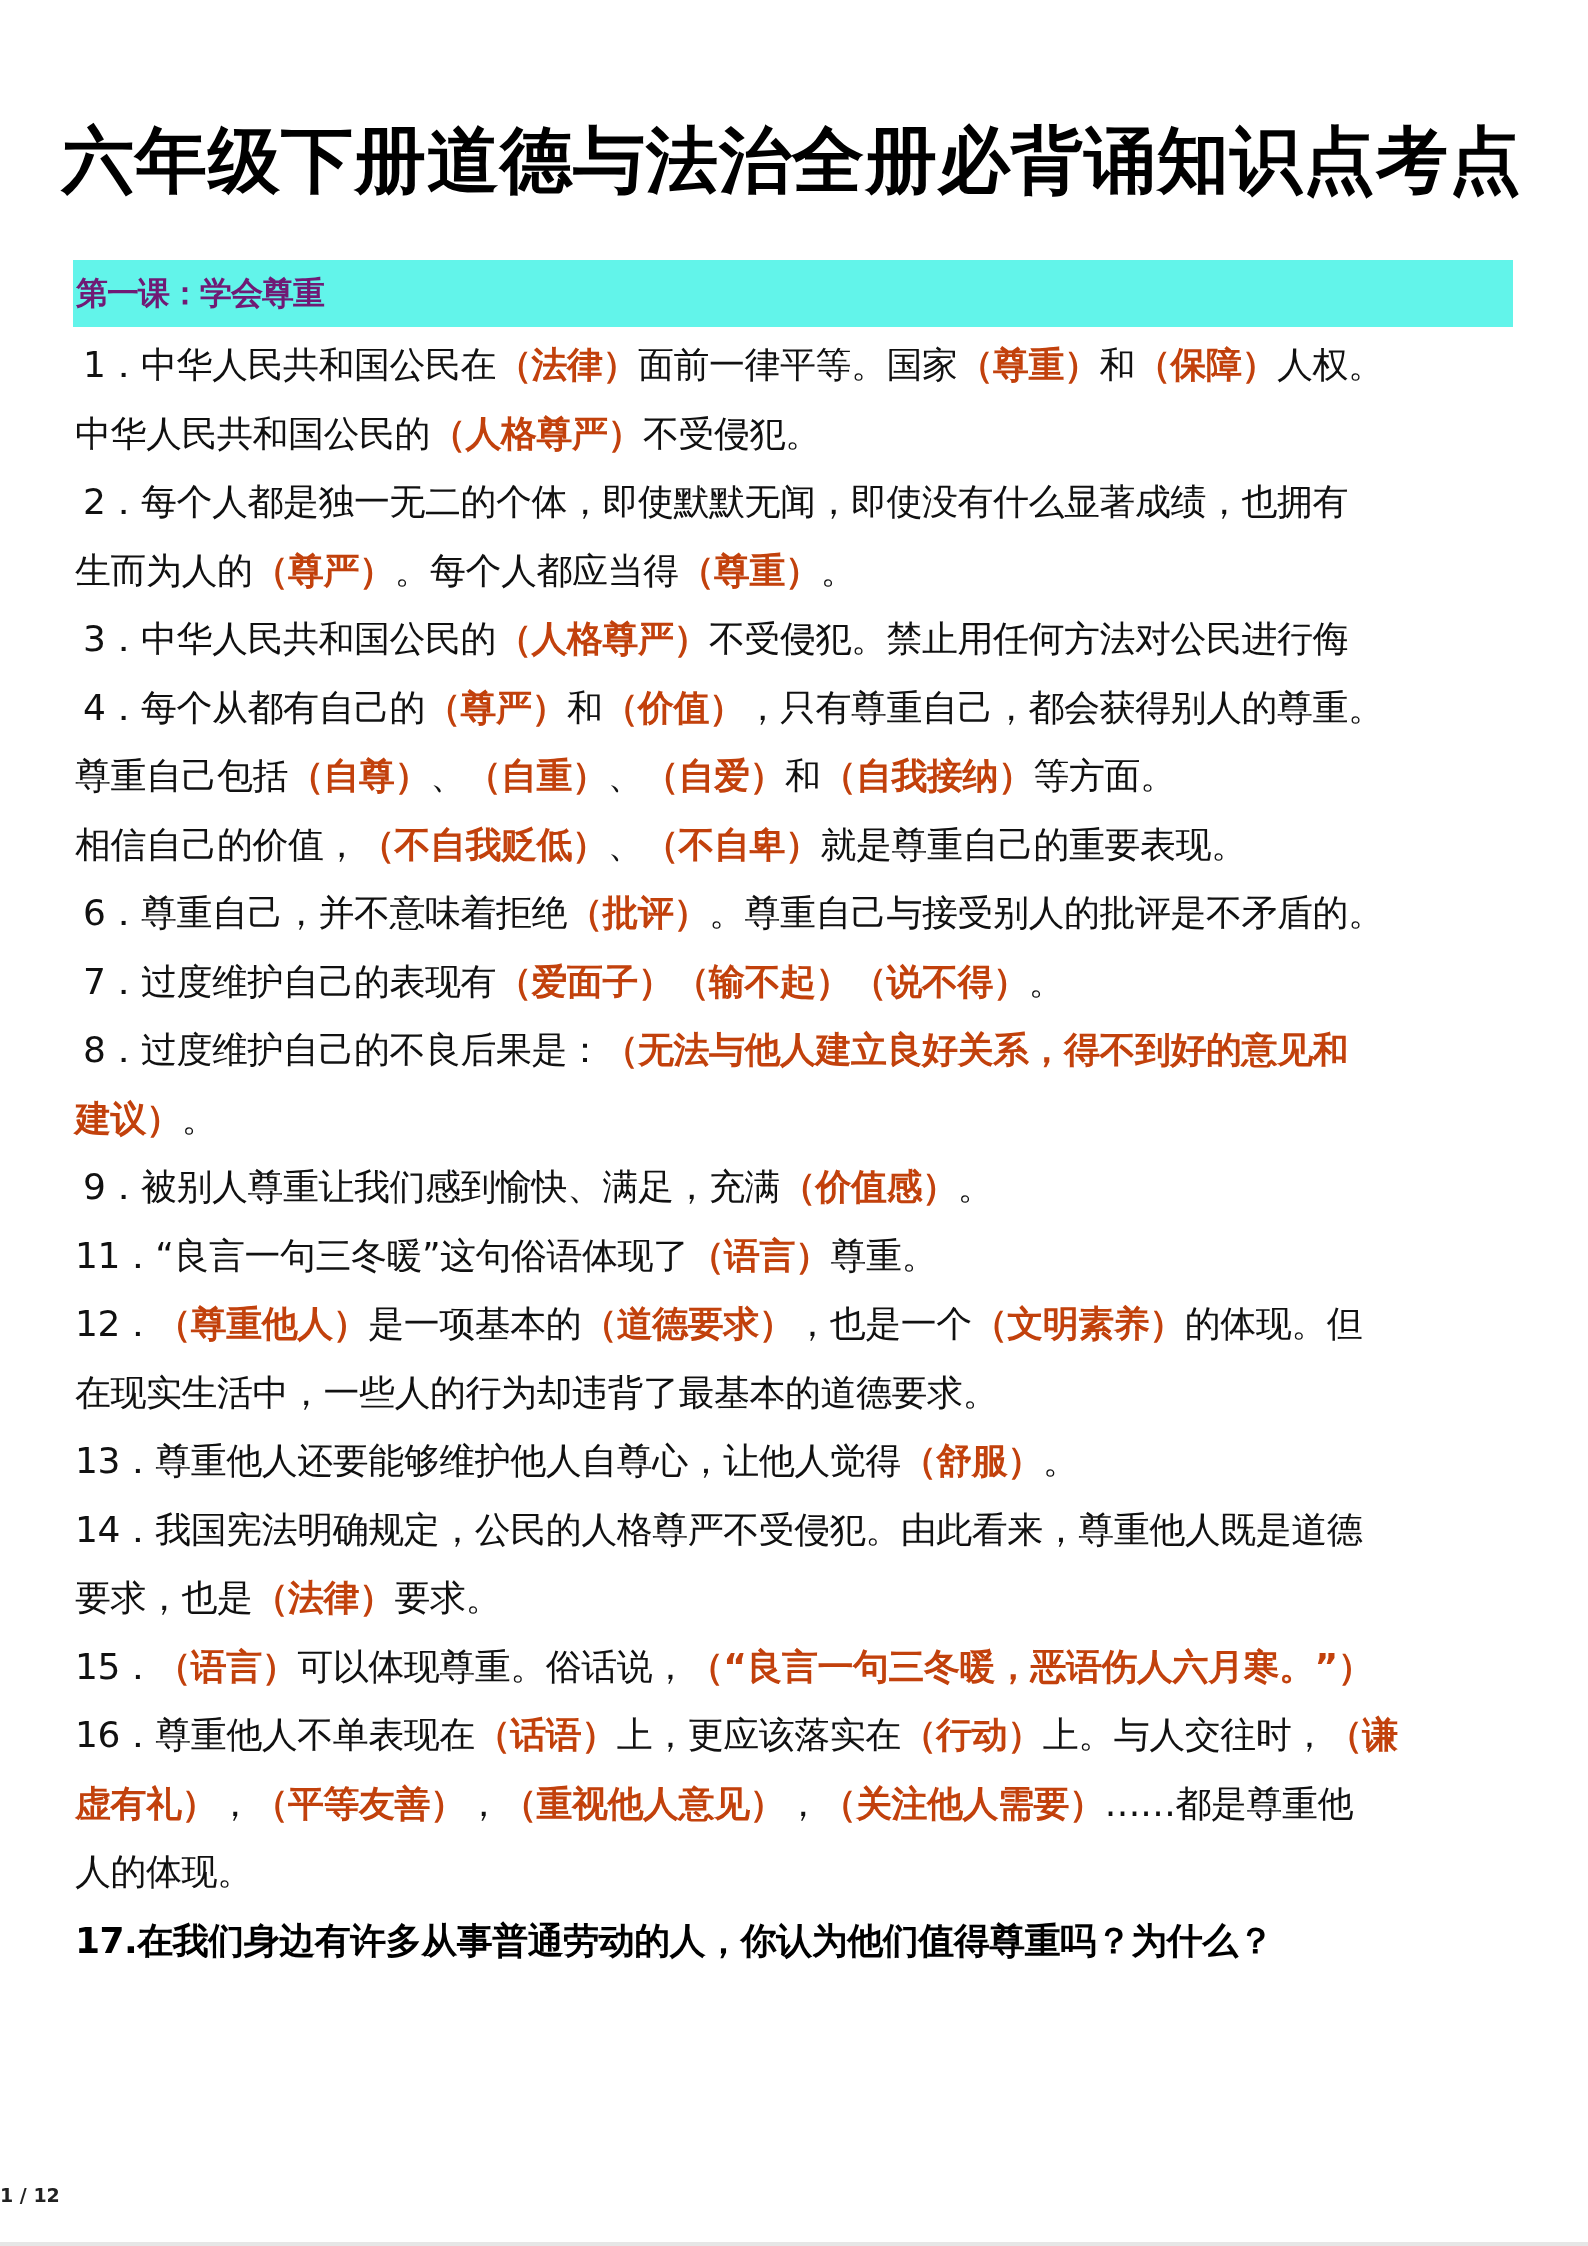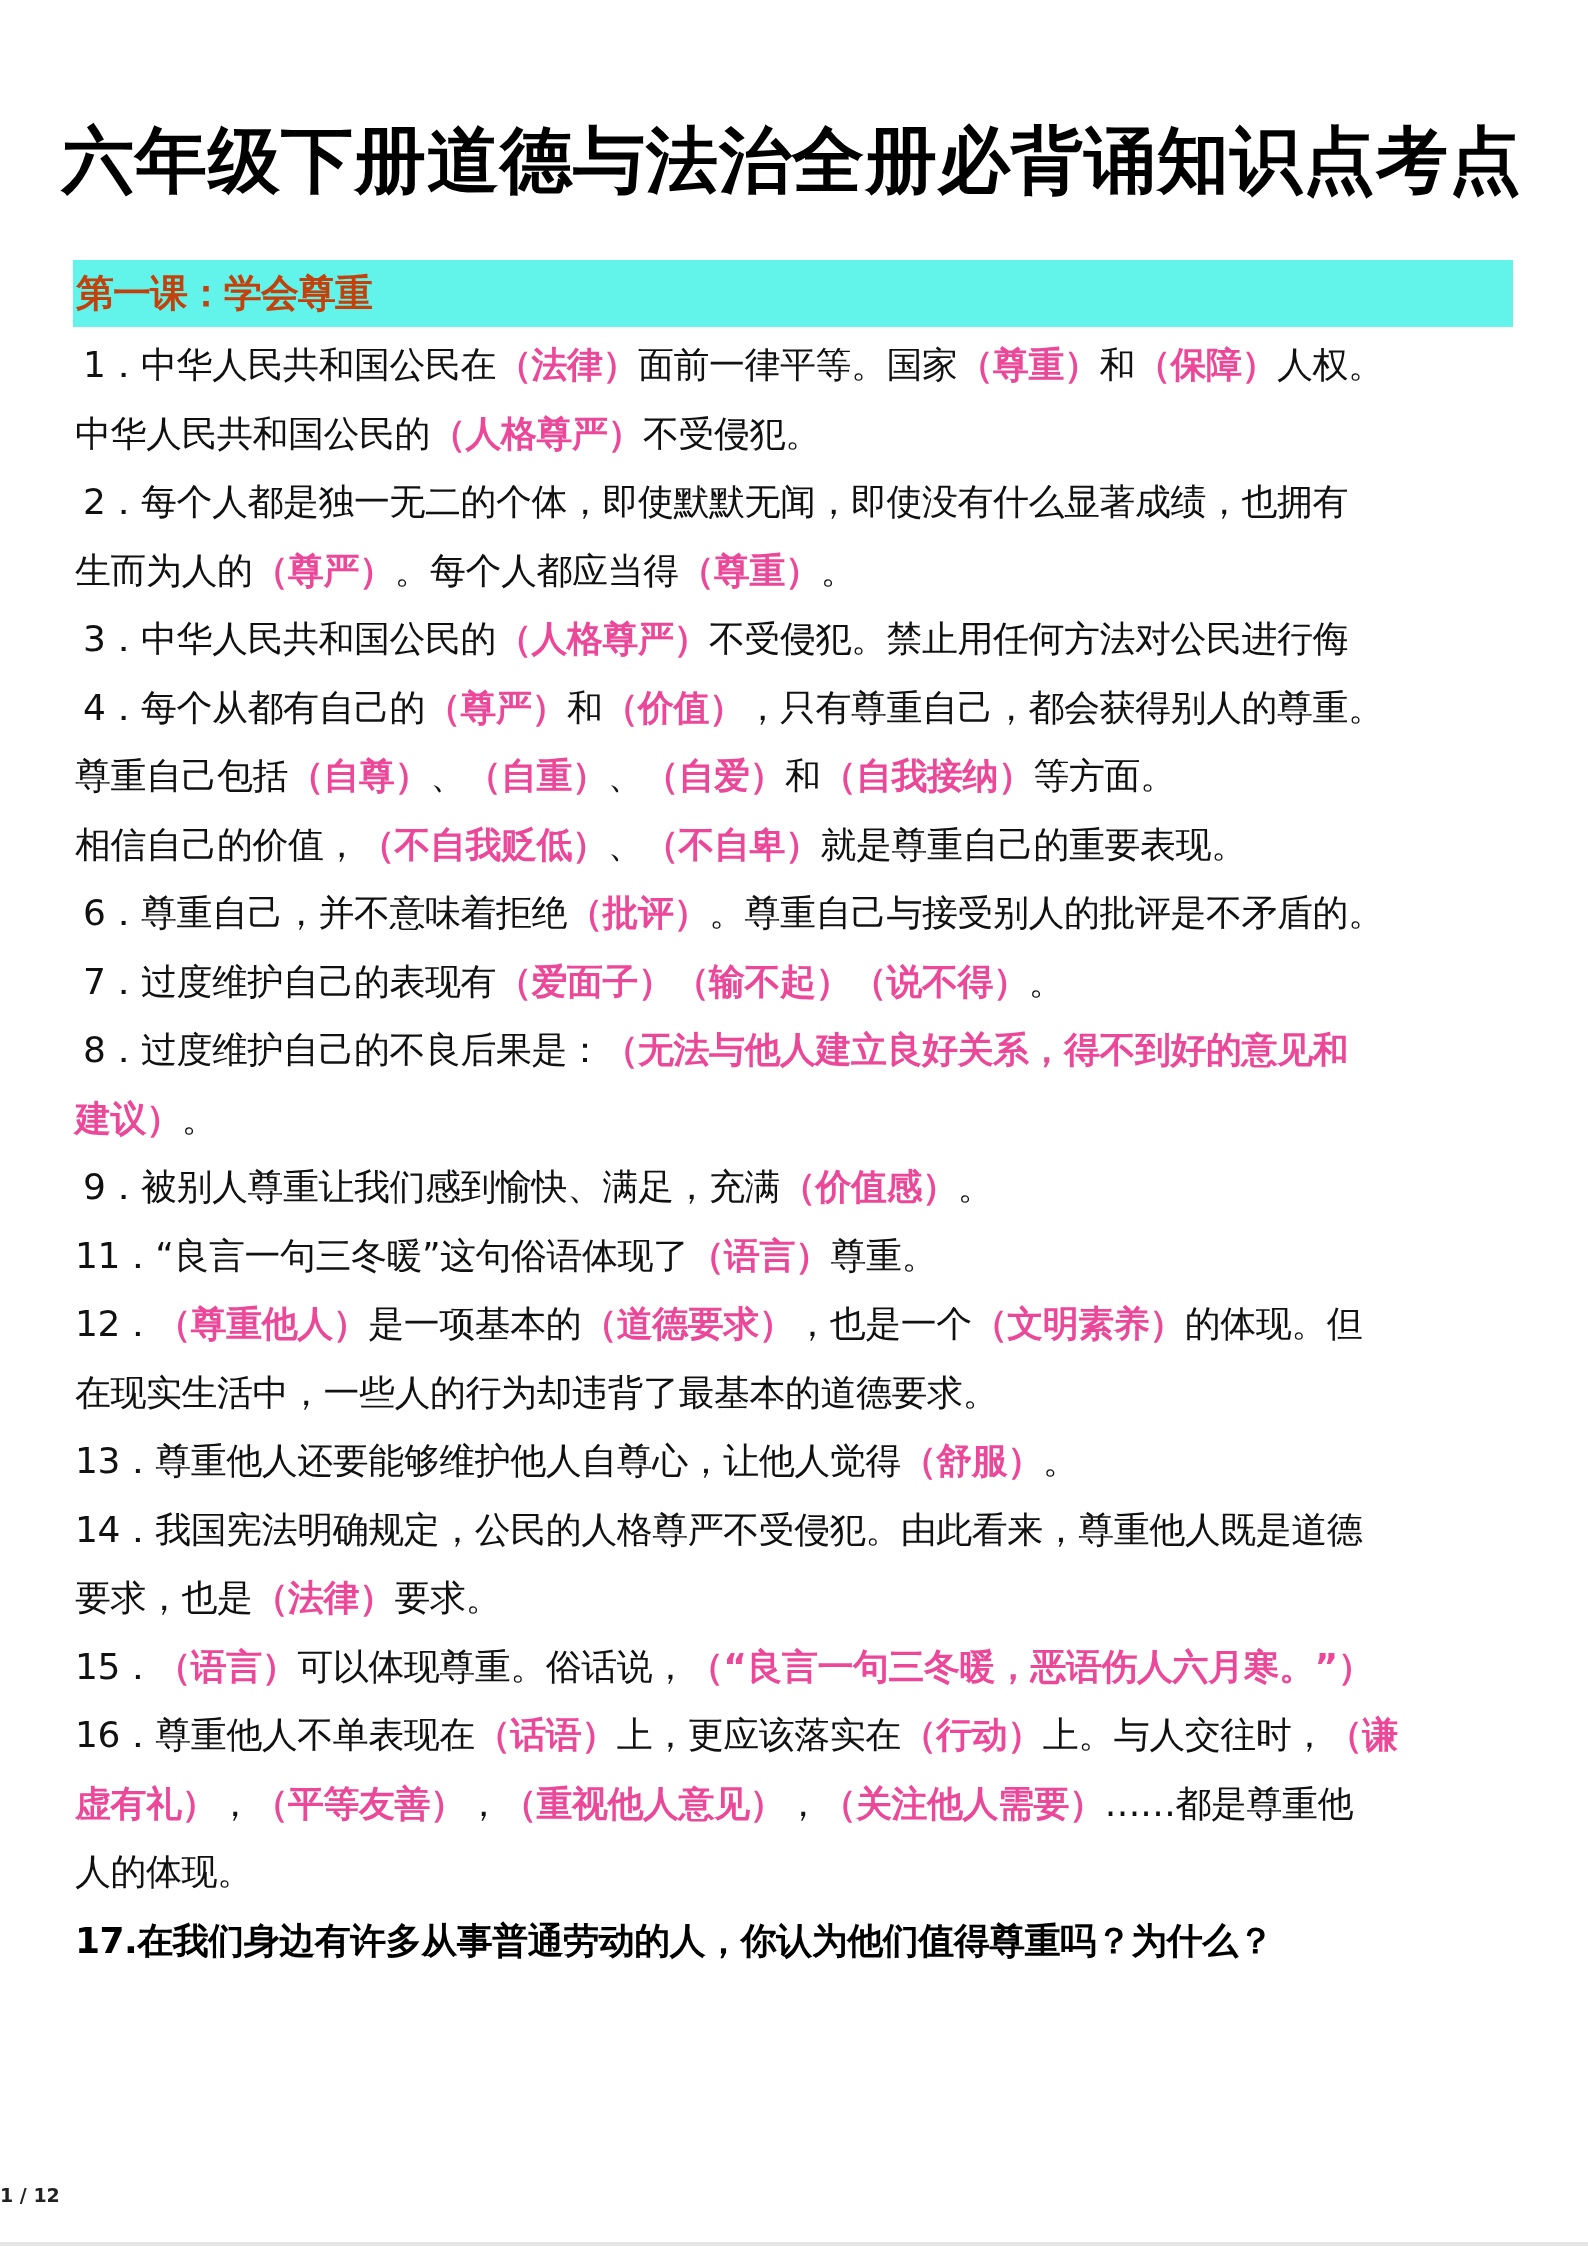--- a/index.html
+++ b/index.html
@@ -35,23 +35,23 @@
       width: 1440px;
       height: 67px;
       background: #62f4ea;
     }
     .section-title {
       position: absolute;
       left: 76px;
       top: 260px;
       height: 67px;
       line-height: 67px;
-      font-size: 38px;
+      font-size: 32px;
       font-weight: bold;
-      color: #c2410c;
+      color: #701a75;
       letter-spacing: -1px;
       white-space: nowrap;
     }
     .content {
       position: absolute;
       left: 75px;
       top: 331px;
       width: 1440px;
     }
     .line {
@@ -61,21 +61,21 @@
       white-space: nowrap;
       letter-spacing: -0.5px;
     }
     .line.indent {
       padding-left: 8px;
     }
     .seg-n {
       color: #111111;
     }
     .seg-r {
-      color: #ec4899;
+      color: #c2410c;
       font-weight: bold;
     }
     .line.question .seg-n {
       font-weight: bold;
       color: #000000;
     }
     .page-number {
       position: absolute;
       left: 0;
       width: 1588px;

